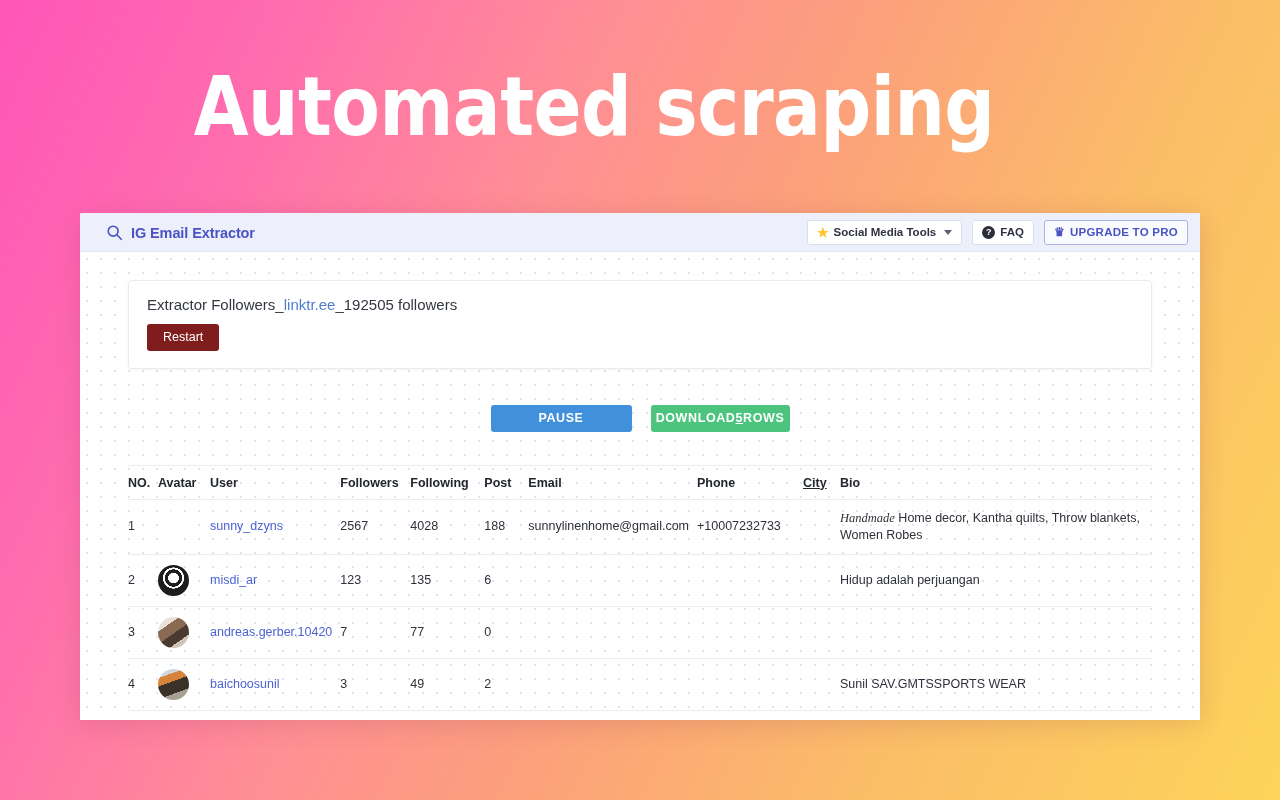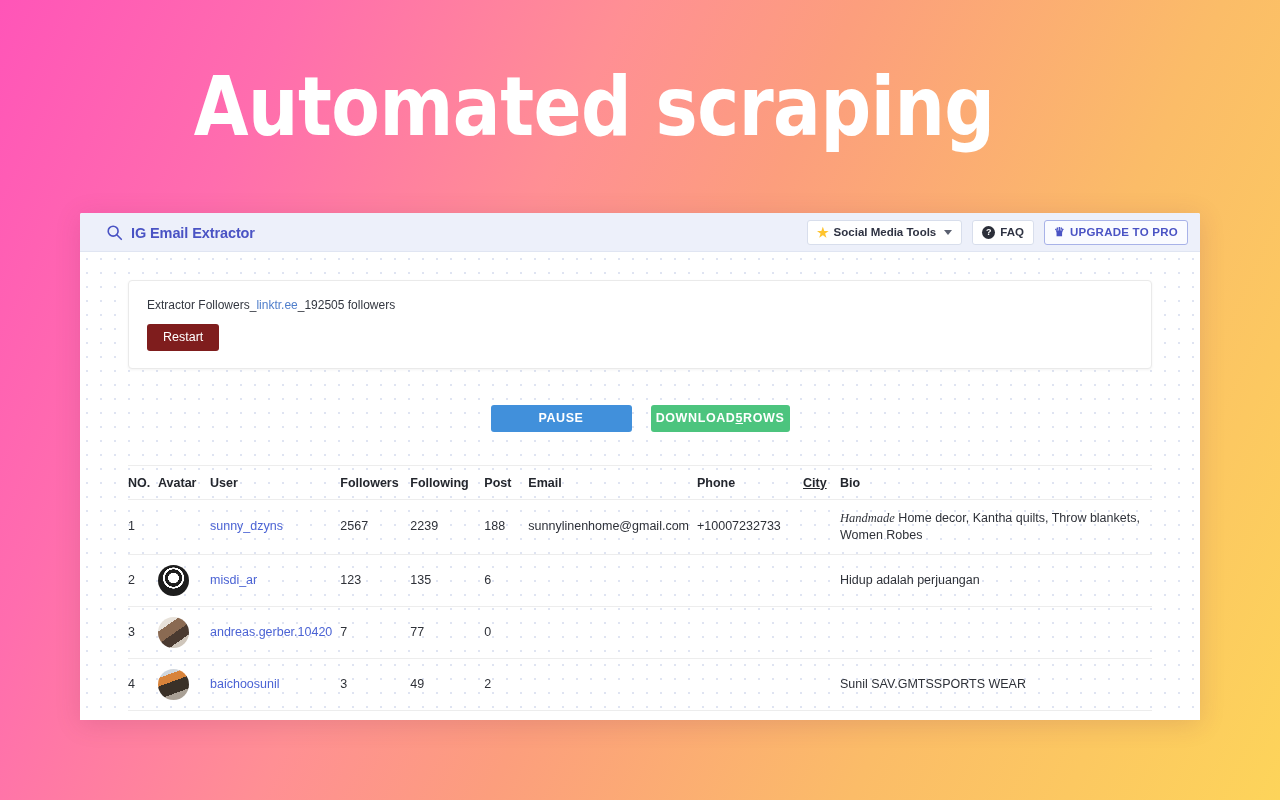--- a/index.html
+++ b/index.html
@@ -142,21 +142,21 @@
   
   .task-panel {
     background: #FFFFFF;
     border: 1px solid #EAEAEA;
     border-radius: 4px;
     box-shadow: 0 1px 3px rgba(0,0,0,0.05);
     padding: 15px 18px 17px 18px;
     box-sizing: border-box;
   }
   .task-line {
-    font-size: 12px;
+    font-size: 15px;
     color: #333740;
     line-height: 18px;
   }
   .task-line .link {
     color: #4f7ecb;
   }
   .restart-btn {
     margin-top: 10px;
     background: #7f1d1d;
     color: #FFFFFF;
@@ -334,21 +334,21 @@
         </thead>
         <tbody>
 
           <tr>
             <td>1</td>
             <td>
               <span class="avatar av1"></span>
             </td>
             <td><a class="user-link">sunny_dzyns</a></td>
             <td>2567</td>
-            <td>2239</td>
+            <td>4028</td>
             <td>188</td>
             <td>sunnylinenhome@gmail.com</td>
             <td>+10007232733</td>
             <td></td>
             <td><span class="bio-serif">Handmade</span><span> Home decor, Kantha quilts, Throw blankets, Women Robes</span></td>
           </tr>
 
           <tr>
             <td>2</td>
             <td>

